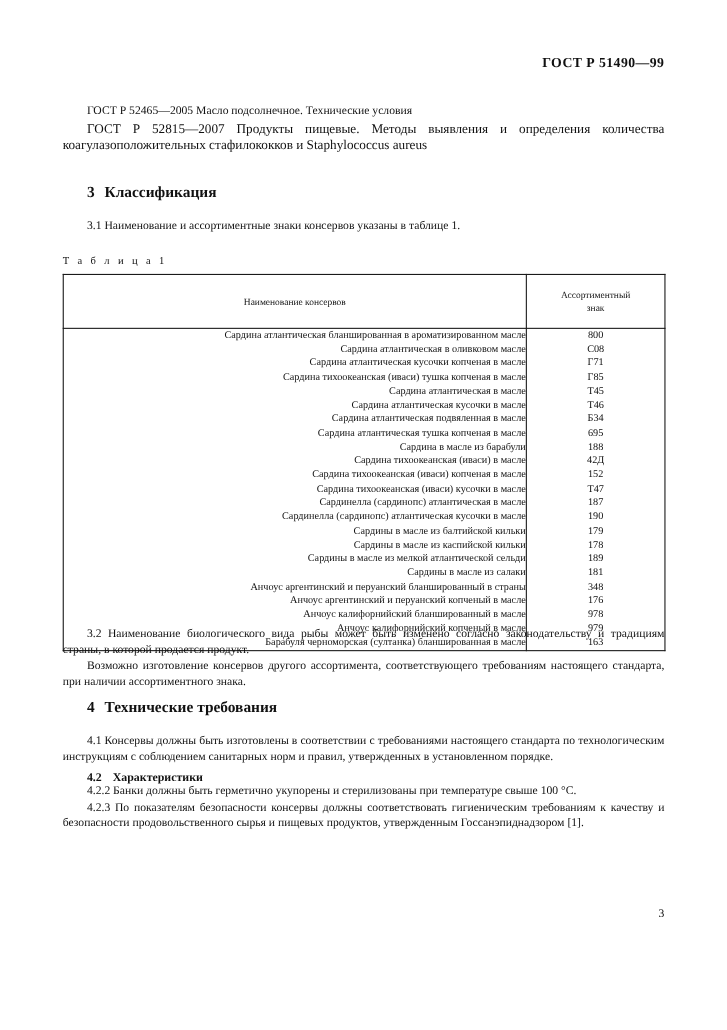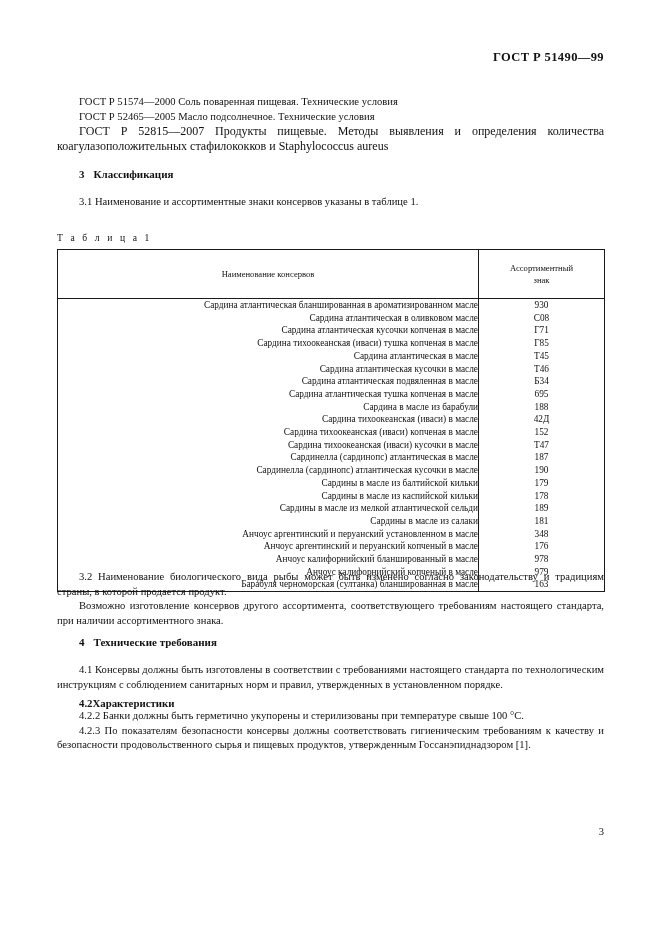--- a/index.html
+++ b/index.html
@@ -65,33 +65,33 @@
     text-indent: 22px;
     text-align: justify;
   }
 
   .gap-xs { height: 5px; }
   .gap-m  { height: 15px; }
 
   
   h2.section {
     margin: 0;
-    font-size: 11px;
+    font-size: 14px;
     font-weight: bold;
     text-indent: 22px;
   }
   h2.section .num { margin-right: 9px; }
 
   h3.subsection {
     margin: 0;
     font-size: 10.8px;
     font-weight: bold;
     text-indent: 22px;
   }
-  h3.subsection .num { margin-right: 0; }
+  h3.subsection .num { margin-right: 10px; }
 
   
   .table-caption {
     margin: 0;
     font-size: 9.6px;
     letter-spacing: 2.6px;
     text-indent: 0;
   }
   table.gost {
     width: 529px;
@@ -144,21 +144,20 @@
   }
 </style>
 </head>
 <body>
 
 <div class="page">
 
   <div class="doc-header">ГОСТ Р 51490—99</div>
 
   <div class="content" style="top:95px;">
-    <p class="ref-line">ГОСТ  Р 51574—2000   Соль поваренная пищевая. Технические условия</p>
     <p class="ref-line">ГОСТ  Р 52465—2005   Масло подсолнечное. Технические условия</p>
     <p class="ref-wrap">ГОСТ  Р 52815—2007   Продукты пищевые. Методы выявления и определения количества коагулазоположительных стафилококков и Staphylococcus aureus</p>
   </div>
 
   <div class="content" style="top:168px;">
     <h2 class="section">
       <span class="num">3</span><span>Классификация</span>
     </h2>
     <div class="gap-m"></div>
     <p class="para">3.1  Наименование и ассортиментные знаки консервов указаны в таблице 1.</p>
@@ -192,30 +191,30 @@
                 <li>Сардина в масле из барабули</li>
                 <li>Сардина тихоокеанская (иваси) в масле</li>
                 <li>Сардина тихоокеанская (иваси) копченая в масле</li>
                 <li>Сардина тихоокеанская (иваси) кусочки в масле</li>
                 <li>Сардинелла (сардинопс) атлантическая в масле</li>
                 <li>Сардинелла (сардинопс) атлантическая кусочки в масле</li>
                 <li>Сардины в масле из балтийской кильки</li>
                 <li>Сардины в масле из каспийской кильки</li>
                 <li>Сардины в масле из мелкой атлантической сельди</li>
                 <li>Сардины в масле из салаки</li>
-                <li>Анчоус аргентинский и перуанский установленном в масле</li>
+                <li>Анчоус аргентинский и перуанский бланшированный в страны</li>
                 <li>Анчоус аргентинский и перуанский копченый в масле</li>
                 <li>Анчоус калифорнийский бланшированный в масле</li>
                 <li>Анчоус калифорнийский копченый в масле</li>
                 <li>Барабуля черноморская (султанка) бланшированная в масле</li>
               </ul>
           </td>
           <td class="cell-codes">
             <ul class="plain" id="code-list">
-                <li>930</li>
+                <li>800</li>
                 <li>С08</li>
                 <li>Г71</li>
                 <li>Г85</li>
                 <li>Т45</li>
                 <li>Т46</li>
                 <li>Б34</li>
                 <li>695</li>
                 <li>188</li>
                 <li>42Д</li>
                 <li>152</li>

